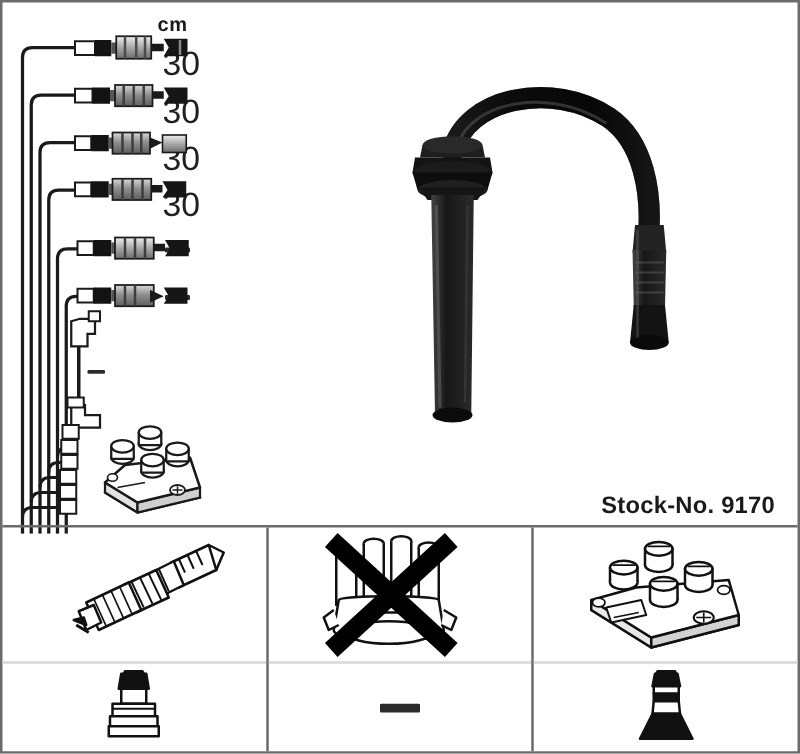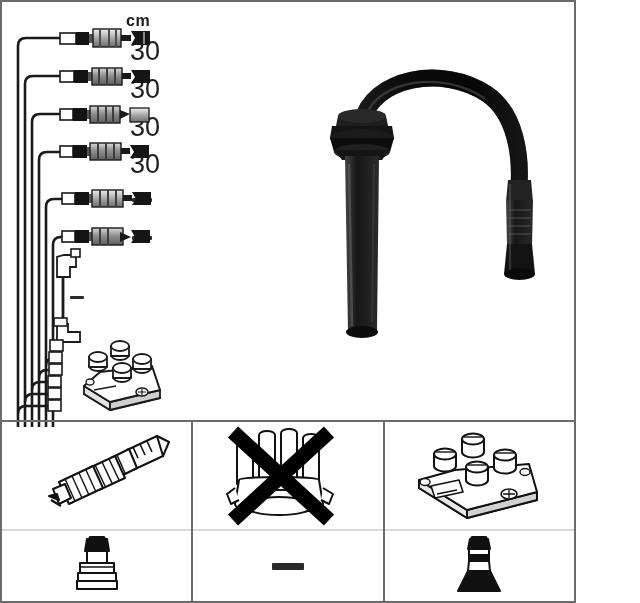--- a/index.html
+++ b/index.html
@@ -4,21 +4,21 @@
 <style>
   html,body{margin:0;padding:0;background:#fff;}
   body{
     width:640px;height:603px;
     font-family:"Liberation Sans", sans-serif;
     color:#111;
     overflow:hidden;
   }
   #sheet{
     position:relative;
-    width:576px;height:603px;
+    width:640px;height:603px;
     box-sizing:border-box;
     border:2px solid #6b6b6b;
     background:#fff;
   }
   
   .abs{position:absolute;}
   .lbl{
     position:absolute;
     font-weight:400;
     color:#1a1a1a;
@@ -288,20 +288,21 @@
       <g stroke="#5a5a5a" stroke-width="1.6" opacity=".55">
         <path d="M206,150 L229,150"></path>
         <path d="M206,158 L229,158"></path>
         <path d="M206,166 L229,166"></path>
         <path d="M206,174 L229,174"></path>
       </g>
       <path d="M208,124 L208,210" stroke="#666" stroke-width="2.2" opacity=".4" fill="none"></path>
     </g>
   </svg>
 
+  <div class="lbl" id="stock-no">Stock-No. 9170</div>
 
   <div id="grid">
 
     <div class="col">
       <div class="cell cell-top">
         <svg width="180" height="100" viewBox="0 0 180 100">
           <g stroke="#111" stroke-width="2" fill="#fff" stroke-linejoin="round">
 
             <path d="M150,10 L162,16 L156,30 L143,24 Z"></path>
 

